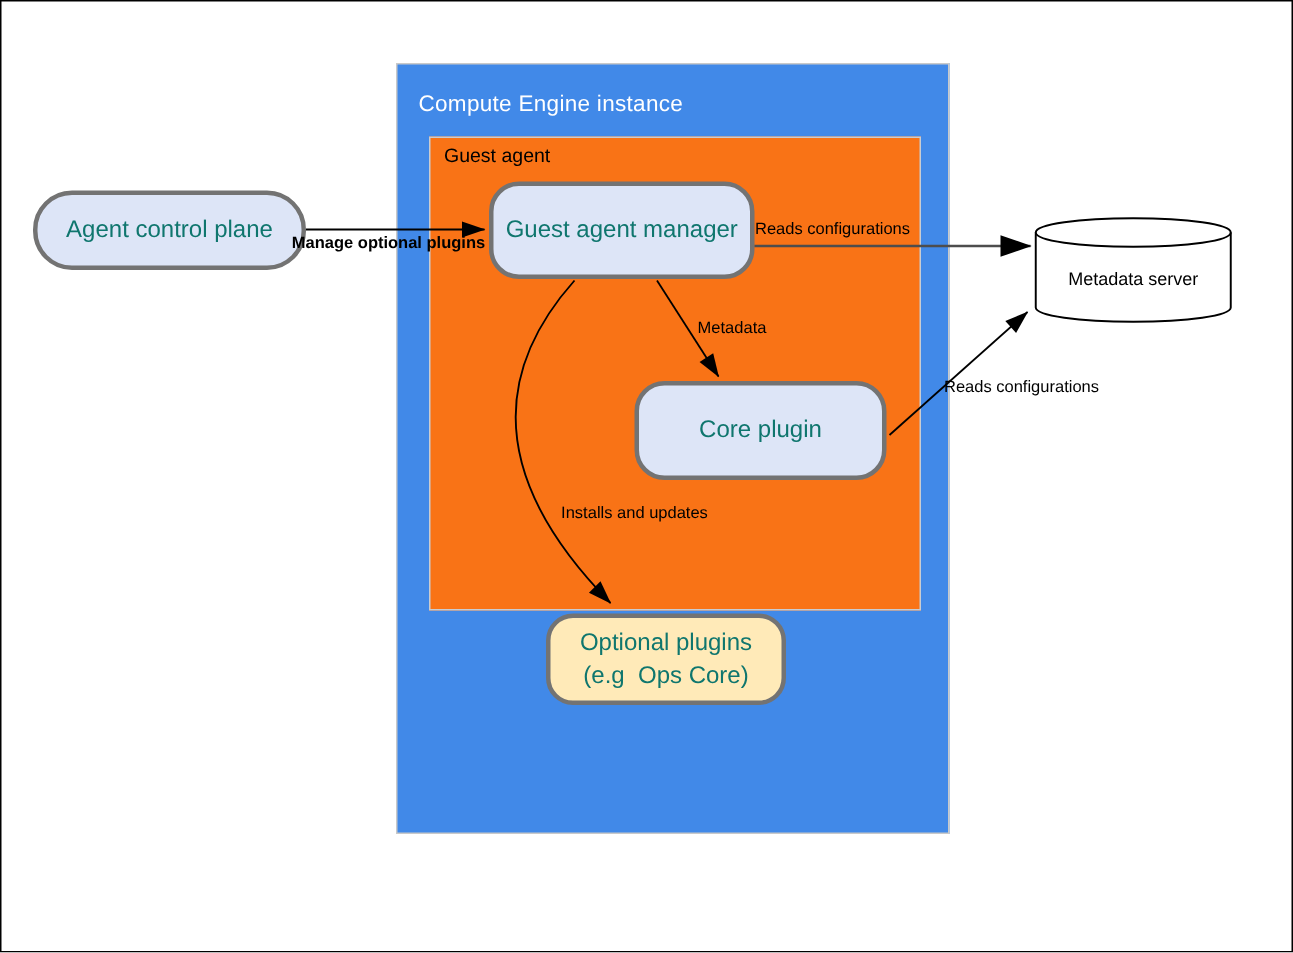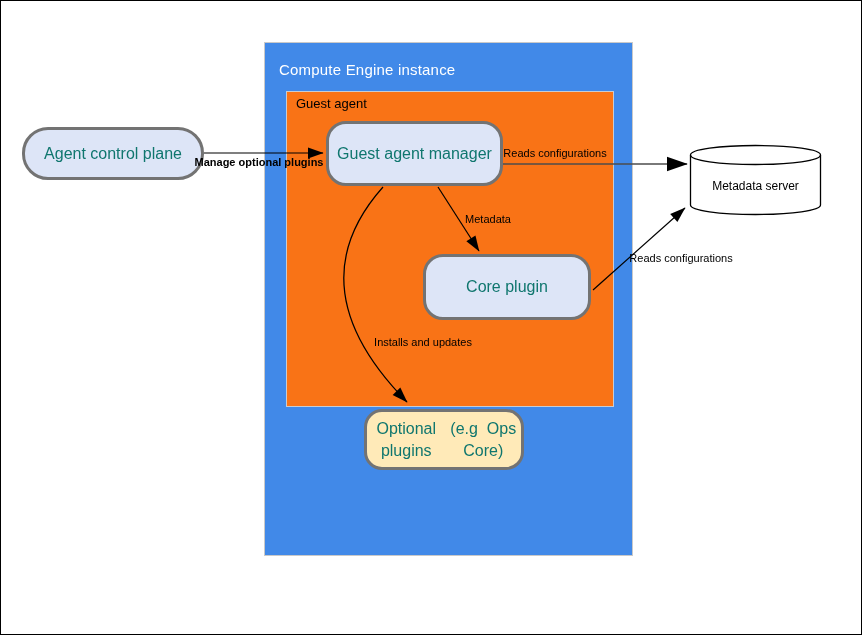--- a/index.html
+++ b/index.html
@@ -40,21 +40,21 @@
     text-align: center;
     border: 3px solid #737373;
     box-sizing: border-box;
     font-size: 16px; color: #0f766e;
     background: #dde5f7;
   }
   #node-agent-control-plane { left: 21px; top: 126px; width: 182px; height: 53px; border-radius: 26px; }
   #node-guest-agent-manager { left: 325px; top: 120px; width: 177px; height: 65px; border-radius: 20px; }
   #node-core-plugin         { left: 422px; top: 253px; width: 168px; height: 66px; border-radius: 20px; }
   #node-optional-plugins    { left: 363px; top: 408px; width: 160px; height: 61px; border-radius: 18px;
-                              background: #ffeab8; flex-direction: row; line-height: 22px; }
+                              background: #ffeab8; flex-direction: column; line-height: 22px; }
   #node-optional-plugins .line2 { white-space: pre-wrap; }
   
   #metadata-server { left: 688px; top: 143px; width: 133px; height: 72px; }
   #metadata-server svg { position: absolute; left: 0; top: 0; }
   #metadata-server .cyl-label {
     position: absolute; left: 0; top: 12px; width: 133px; height: 60px;
     display: flex; align-items: center; justify-content: center;
     font-size: 12px; color: #000000;
   }
   

